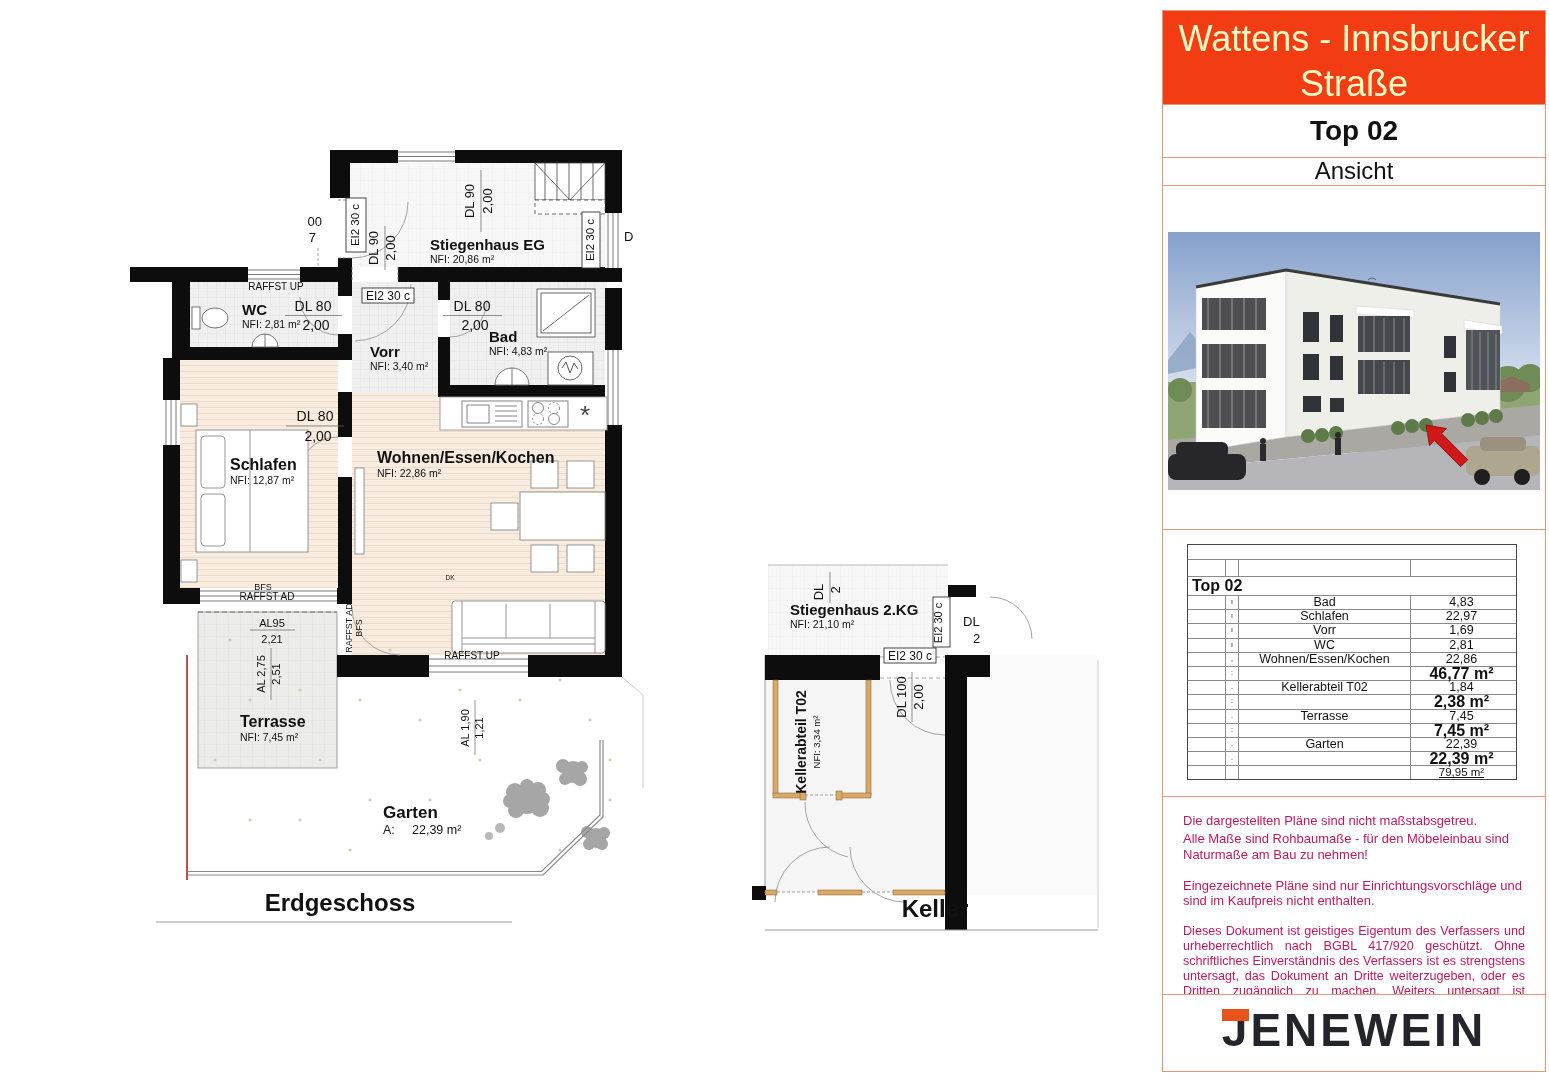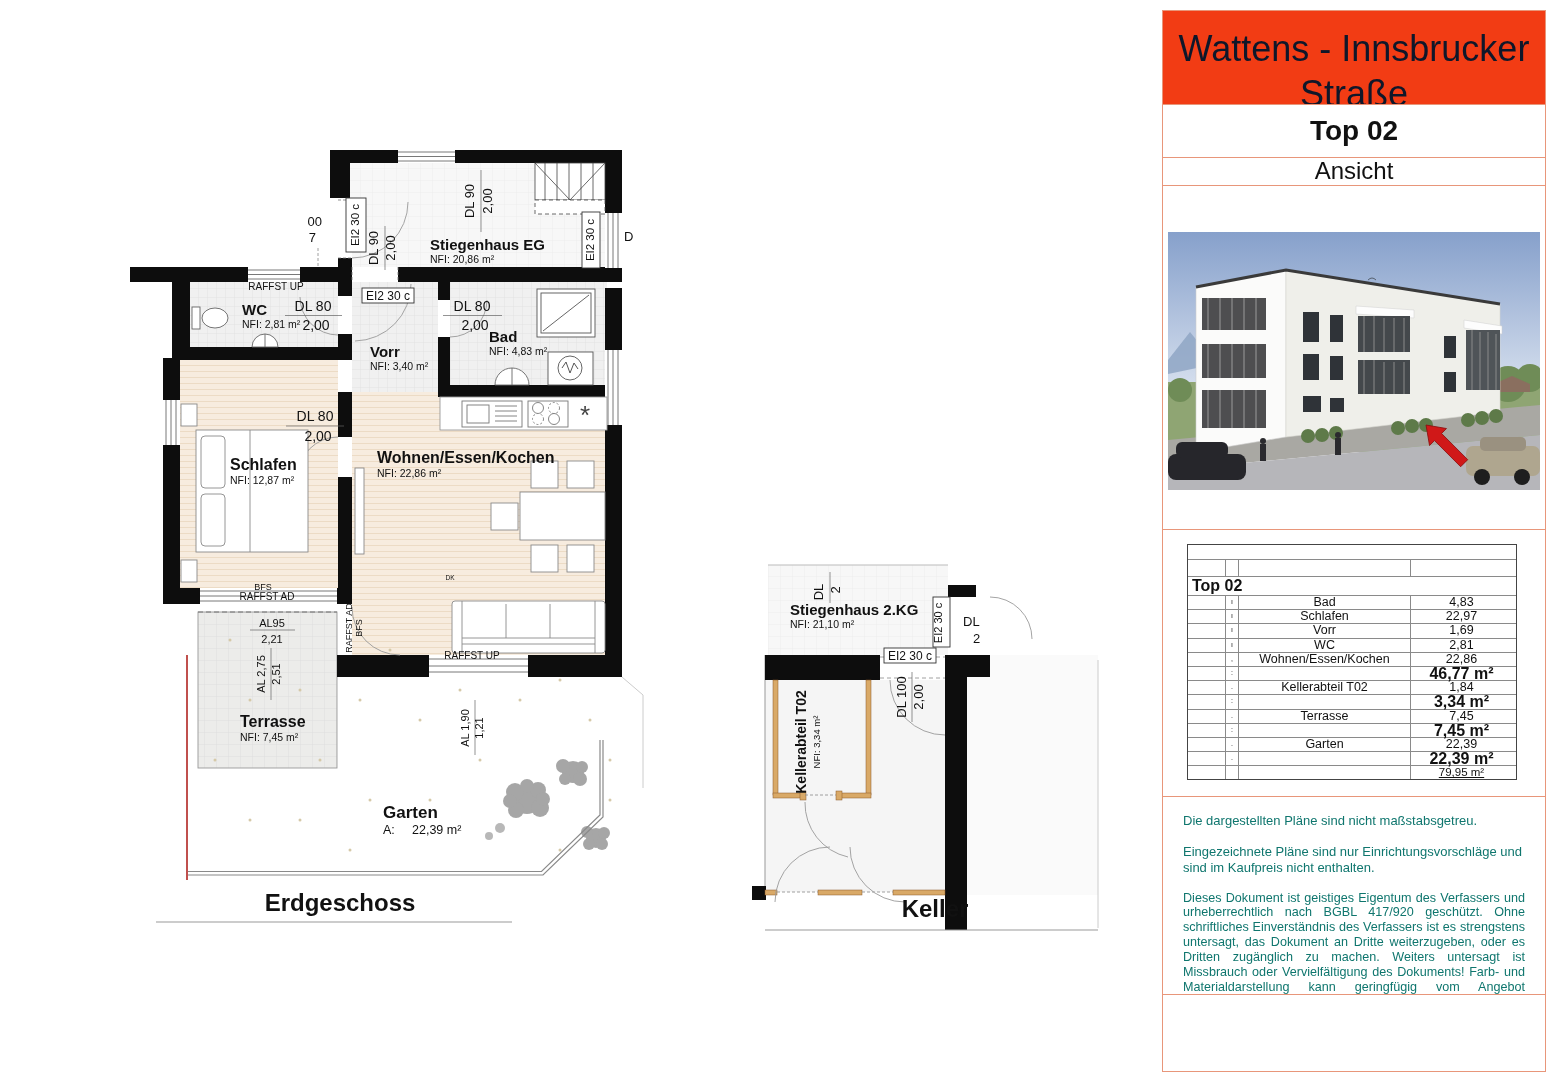--- a/index.html
+++ b/index.html
@@ -5,28 +5,28 @@
   html,body{margin:0;padding:0;}
   body{font-family:"Liberation Sans",sans-serif;background:#888;}
   .page{position:relative;width:1549px;height:1080px;background:#ffffff;overflow:hidden;}
   svg text{font-family:"Liberation Sans",sans-serif;}
   .plans{position:absolute;left:0;top:0;}
 
   
   .panel{position:absolute;left:1162px;top:10px;width:384px;height:1062px;
          border:1px solid #e8967a;box-sizing:border-box;background:#fff;}
   .sec{box-sizing:border-box;border-bottom:1px solid #e8967a;overflow:hidden;}
-  .sec-title{height:94px;background:#f23c14;color:#0f172a;text-align:center;
-             font-size:36px;line-height:1.26;padding-top:15px;}
+  .sec-title{height:94px;background:#f23c14;color:#fef9c3;text-align:center;
+             font-size:36px;line-height:1.26;padding-top:5px;}
   .sec-unit{height:53px;text-align:center;font-size:28px;font-weight:bold;line-height:51px;color:#111;}
   .sec-view{height:28px;text-align:center;font-size:24px;line-height:26px;color:#111;}
   .sec-photo{height:344px;}
   .sec-photo svg{margin:46px 0 0 5px;display:block;}
   .sec-table{height:267px;}
-  .sec-notes{height:198px;padding:16px 20px 0 20px;font-size:13px;color:#0f766e;}
+  .sec-notes{height:198px;padding:16px 20px 0 20px;font-size:13px;color:#be185d;}
   .sec-logo{height:78px;border-bottom:none;text-align:center;}
 
   
   .atable{margin:14px 0 0 24px;width:330px;border:1px solid #444;box-sizing:border-box;}
   .tr{display:grid;grid-template-columns:38px 13px 172px auto;border-bottom:1px solid #8a8a8a;
       height:13.2px;font-size:12.5px;line-height:13px;color:#111;}
   .tr:last-child{border-bottom:none;}
   .tr > div{border-right:1px solid #8a8a8a;overflow:visible;}
   .tr > div:last-child{border-right:none;}
   .tr-e0{height:14px;}
@@ -635,21 +635,21 @@
       <div class="tr">
             <div></div>
             <div class="td-tick">.</div>
             <div class="td-name">Kellerabteil T02</div>
             <div class="td-val">1,84</div>
           </div>
       <div class="tr tr-b">
             <div></div>
             <div class="td-tick">:</div>
             <div class="td-name"></div>
-            <div class="td-val">3,34 m²</div>
+            <div class="td-val">2,38 m²</div>
           </div>
       <div class="tr">
             <div></div>
             <div class="td-tick">.</div>
             <div class="td-name">Terrasse</div>
             <div class="td-val">7,45</div>
           </div>
       <div class="tr tr-b">
             <div></div>
             <div class="td-tick">:</div>
@@ -672,19 +672,25 @@
             <div></div>
             <div class="td-tick"></div>
             <div class="td-name"></div>
             <div class="td-val">79,95 m²</div>
           </div>
     </div>
   </div>
 
   <div class="sec sec-notes">
     <p>Die dargestellten Pläne sind nicht maßstabsgetreu.</p>
+    <p>Alle Maße sind Rohbaumaße - für den Möbeleinbau sind Naturmaße am Bau zu nehmen!</p>
     <p class="gap">Eingezeichnete Pläne sind nur Einrichtungsvorschläge und sind im Kaufpreis nicht enthalten.</p>
     <p class="gap just">Dieses Dokument ist geistiges Eigentum des Verfassers und urheberrechtlich nach BGBL 417/920 geschützt. Ohne schriftliches Einverständnis des Verfassers ist es strengstens untersagt, das Dokument an Dritte weiterzugeben, oder es Dritten zugänglich zu machen. Weiters untersagt ist Missbrauch oder Vervielfältigung des Dokuments! Farb- und Materialdarstellung kann geringfügig vom Angebot abweichen.</p>
   </div>
 
+  <div class="sec sec-logo">
+    <div class="logo-wrap">
+      <span class="j-bar"></span><span>JENEWEIN</span>
+    </div>
+  </div>
 
 </div>
 </div>
 
 </body></html>

